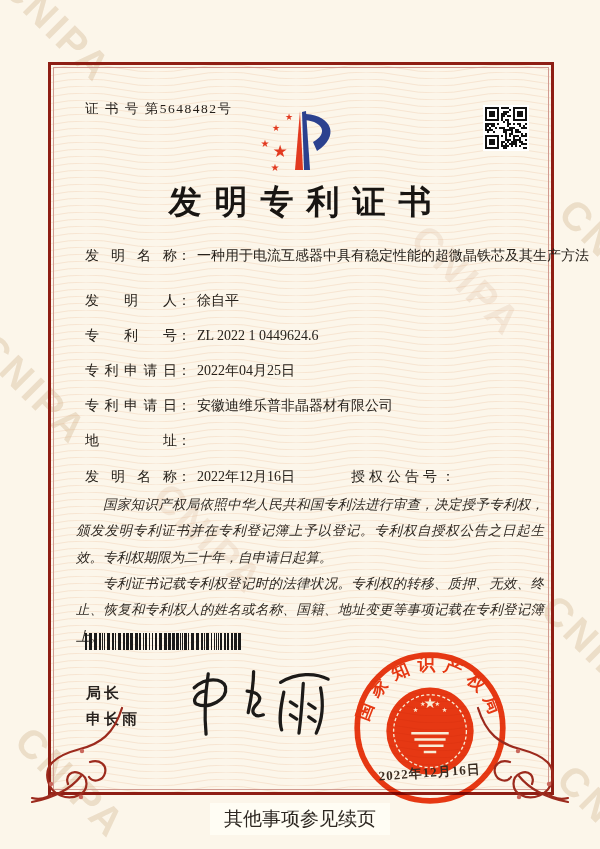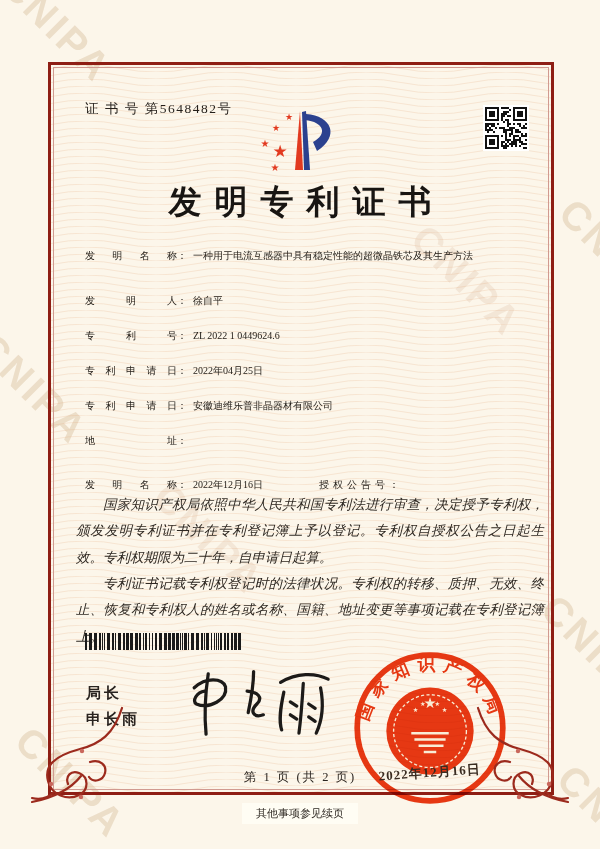--- a/index.html
+++ b/index.html
@@ -23,24 +23,24 @@
 
   .cert-no{position:absolute;left:85px;top:100px;font-size:13.5px;color:#241f1a;
            letter-spacing:1.5px}
   .logo{position:absolute;left:252px;top:103px;width:96px;height:78px}
   .qr{position:absolute;left:483px;top:105px;width:46px;height:46px;background:#fff;padding:2px}
   .qr svg{width:100%;height:100%;display:block}
 
   .title{position:absolute;left:0;right:0;top:180px;text-align:center;
          font-size:33px;font-weight:bold;color:#181512;letter-spacing:13px;margin-right:-13px}
 
-  .fields{position:absolute;left:85px;right:58px;top:245px;font-size:10px;color:#26211b}
+  .fields{position:absolute;left:85px;right:58px;top:245px;font-size:14px;color:#26211b}
   .frow{display:flex;line-height:21px;margin-bottom:14px;white-space:nowrap}
   .frow.first{margin-bottom:24px}
-  .frow.pre-addr{margin-bottom:23px}
+  .frow.pre-addr{margin-bottom:15px}
   .flabel{display:inline-block;width:92px;text-align:justify;text-align-last:justify;flex:0 0 92px}
   .fvalue{margin-left:6px}
   .pair2{margin-left:56px;display:flex}
 
   .paras{position:absolute;left:76px;right:56px;top:492px;font-size:13.5px;
          line-height:1.95;color:#2e2822;font-style:italic}
   .paras p{text-indent:2em;text-align:justify}
 
   .barcode{position:absolute;left:85px;top:633px;width:158px;height:17px;font-size:0;white-space:nowrap}
   .barcode i{display:inline-block;height:100%;background:#1a1a1a;vertical-align:top}
@@ -50,21 +50,21 @@
              color:#2a2420;letter-spacing:3px}
   .sig-name{position:absolute;left:86px;top:710px;font:bold 15px "Liberation Sans","DejaVu Sans",sans-serif;
             color:#2a2420;letter-spacing:3px}
   .sig-script{position:absolute;left:178px;top:660px;width:162px;height:88px}
 
   .seal{position:absolute;left:352px;top:650px;width:156px;height:156px;
         mix-blend-mode:multiply;opacity:.96;z-index:4}
 
   .page-num{position:absolute;left:0;right:0;top:769px;text-align:center;
             font-size:12.5px;color:#2b2520;letter-spacing:2px}
-  .note{position:absolute;left:0;right:0;top:803px;text-align:center;font-size:11px;color:#2e2822}
+  .note{position:absolute;left:0;right:0;top:803px;text-align:center;font-size:19px;color:#2e2822}
   .note span{background:#fffdf4;padding:3px 14px;display:inline-block}
 
   .corner{position:absolute;width:104px;height:104px;z-index:5}
   .corner.bl{left:24px;top:704px}
   .corner.br{left:472px;top:704px;transform:scaleX(-1)}
 </style>
 </head>
 <body>
 
 <div class="page">
@@ -305,21 +305,20 @@
         <path d="M70,10 C70,22 68,34 65,48"></path>
         <path d="M64,28 C74,29 79,34 73,40 C66,47 70,53 79,50"></path>
         <path d="M95,20 C110,11 127,11 139,17"></path>
         <path d="M116,21 C115,37 114,52 112,67"></path>
         <path d="M98,29 C95,43 93,55 96,64"></path>
         <path d="M132,25 C135,40 134,54 128,67"></path>
         <path d="M104,38 l6,4 M121,40 l6,4 M104,50 l6,4 M121,52 l6,4"></path>
       </g>
     </svg>
 
-    <div class="page-num">第 1 页 (共 2 页)</div>
     <div class="note"><span>其他事项参见续页</span></div>
   </div>
 
   <svg class="seal" viewBox="0 0 150 150">
     <circle cx="75" cy="75" r="70" fill="none" stroke="#e8320a" stroke-width="5.5"></circle>
     <defs>
         <path id="sealArc" d="M18,98 A60,60 0 1 1 132,98" fill="none"></path>
       </defs>
     <text font-size="17" font-weight="bold" fill="#e8320a" letter-spacing="7" font-family="Liberation Serif, DejaVu Serif, serif">
       <textPath href="#sealArc" startOffset="50%" text-anchor="middle">国家知识产权局</textPath>

